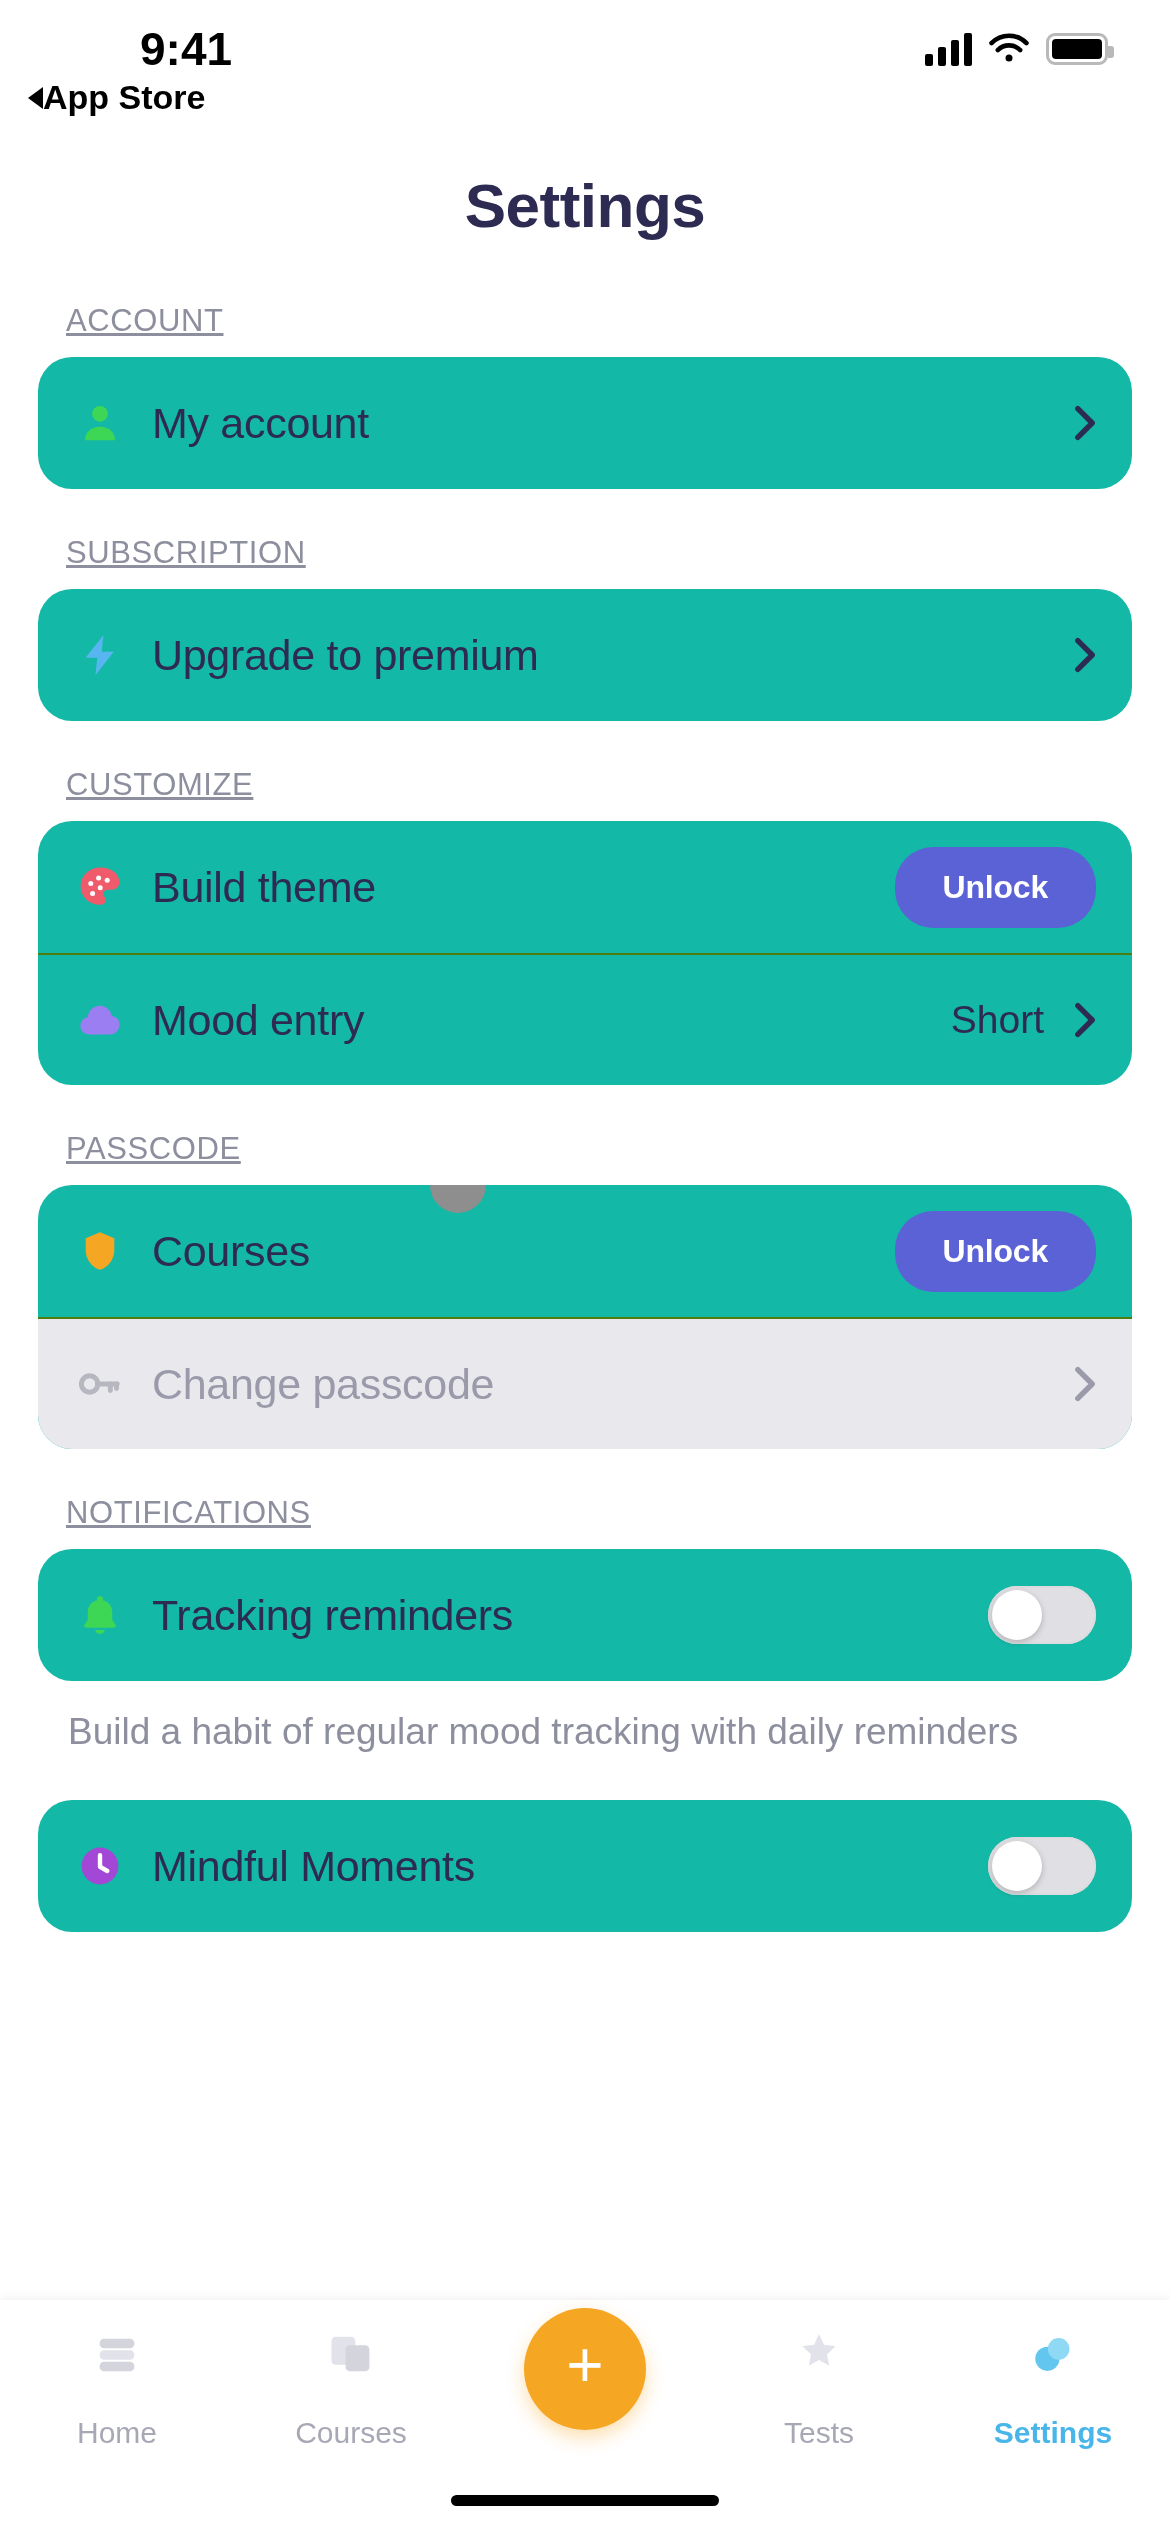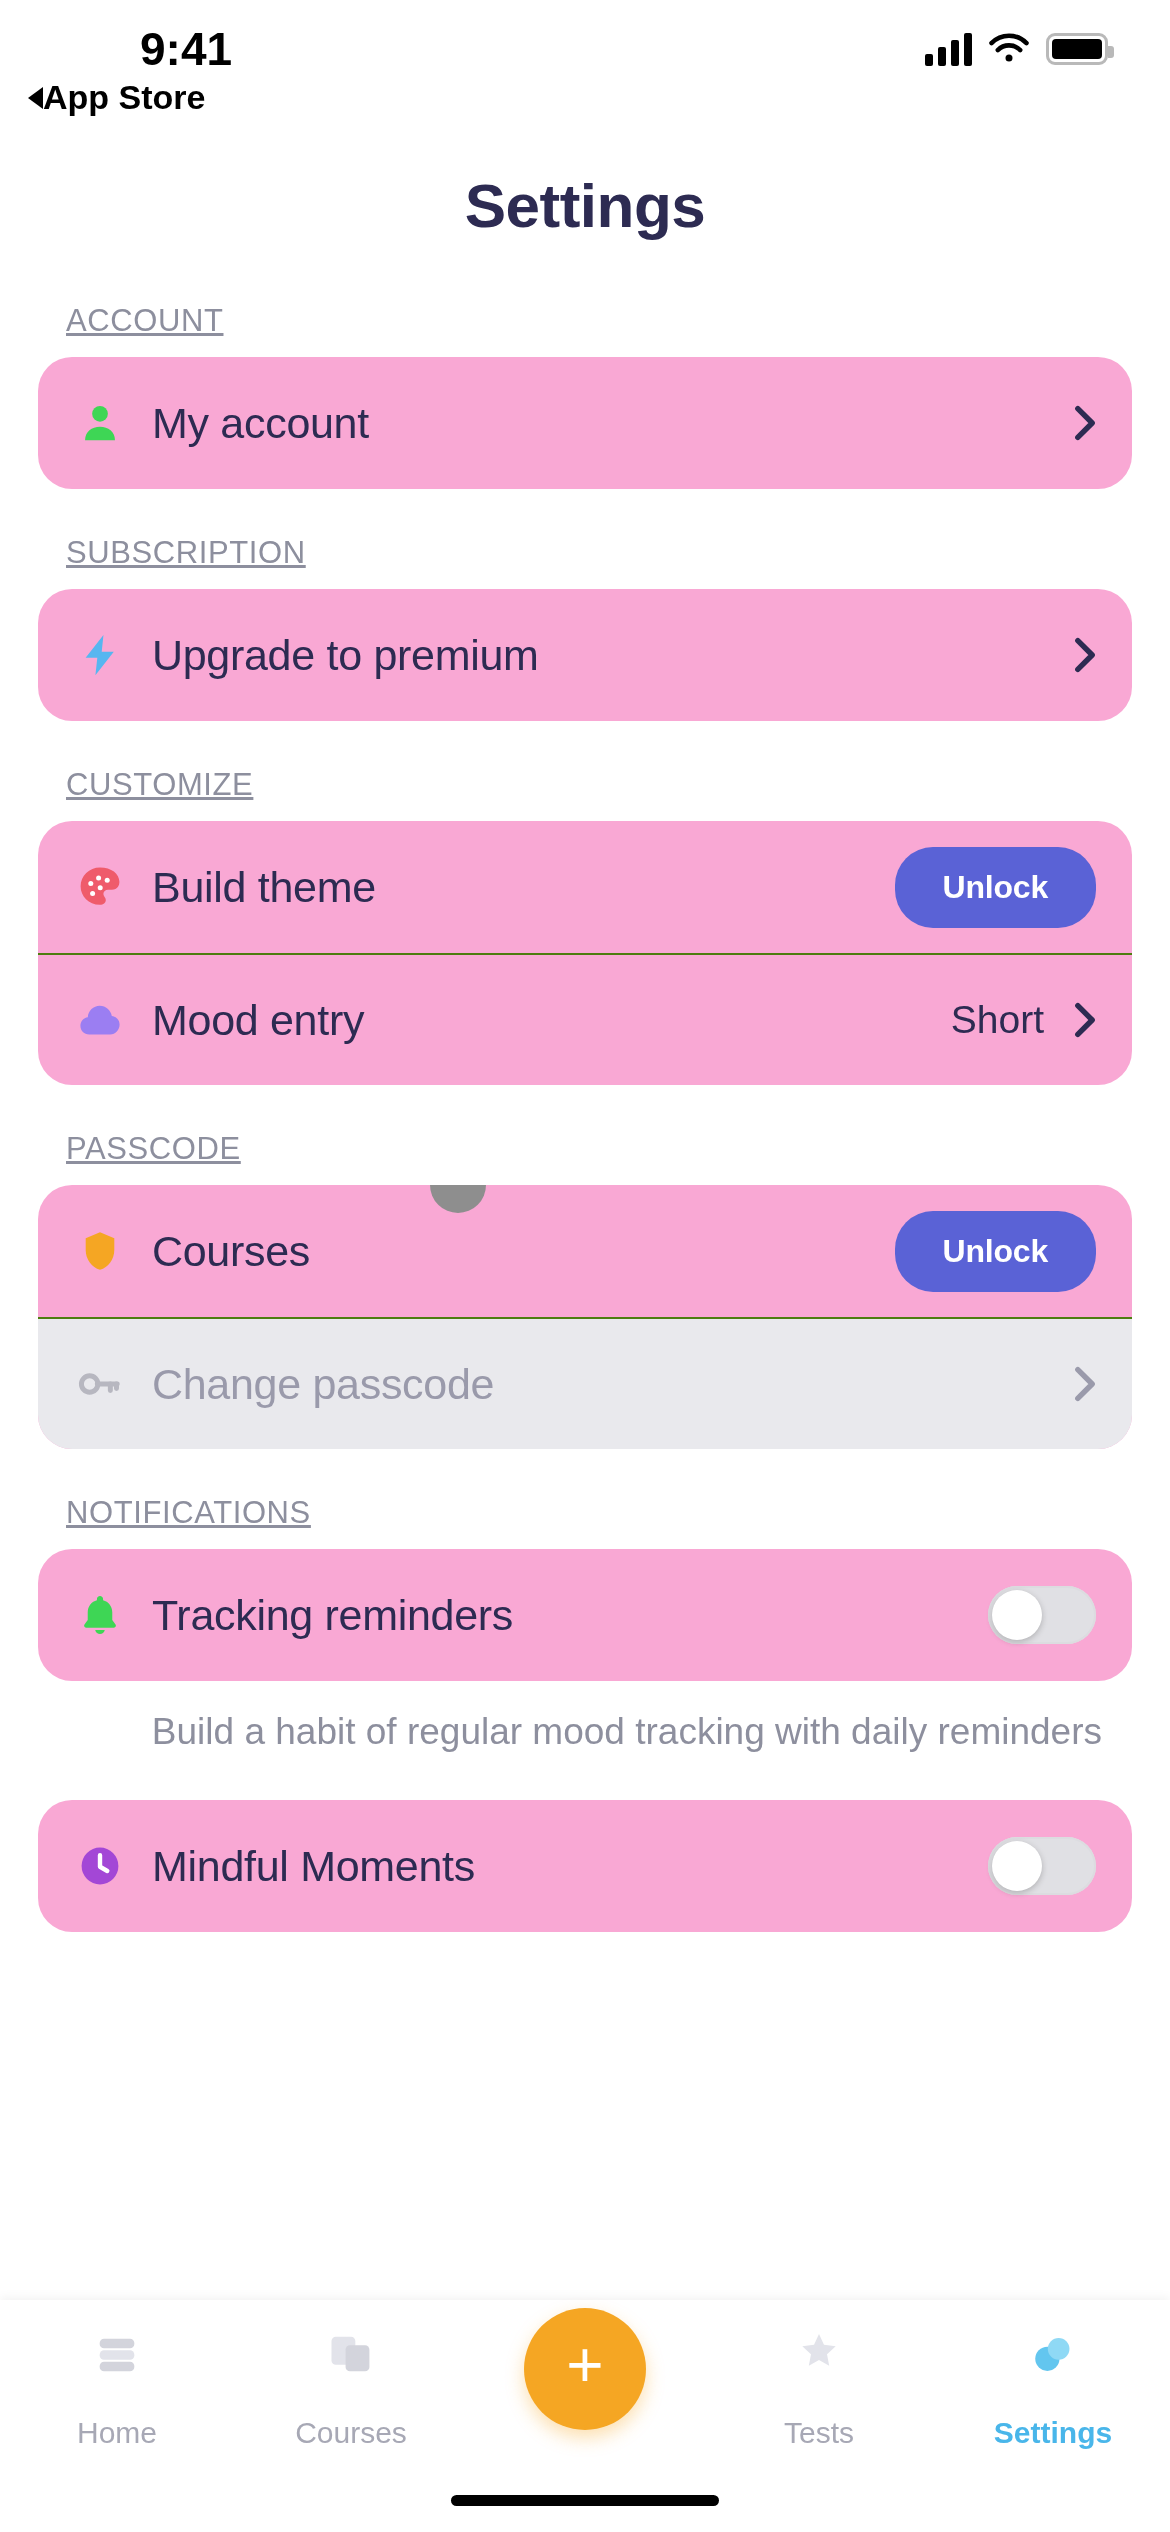--- a/index.html
+++ b/index.html
@@ -63,21 +63,21 @@
   
   .content { padding: 0 38px; margin-top: 62px; }
 
   .sec-label {
     font-size: 31px; color: #8d8f9e; letter-spacing: 0.6px;
     margin: 0 0 18px 28px; font-weight: 400; text-decoration: underline;
   }
   .sec-gap { height: 46px; }
 
   .card {
-    background: #f9a8d4;
+    background: #14b8a6;
     border-radius: 34px;
     overflow: hidden;
   }
   .row {
     position: relative;
     display: flex; align-items: center;
     min-height: 132px;
     padding: 0 36px 0 34px;
   }
   .row + .row { border-top: 2px solid #4d7c0f; justify-content: flex-end; }
@@ -119,21 +119,21 @@
   }
   .toggle .knob {
     position: absolute; left: 4px; top: 4px;
     width: 50px; height: 50px; border-radius: 50%;
     background: #ffffff;
     box-shadow: 0 2px 6px rgba(0,0,0,.22);
   }
 
   .hint {
     font-size: 37px; color: #8d8f9e; line-height: 1.22;
-    margin: 28px 30px 0 30px; font-weight: 400; text-align: right;
+    margin: 28px 30px 0 30px; font-weight: 400;
   }
 
   .cursor-dot {
     position: absolute;
     width: 56px; height: 56px; border-radius: 50%;
     background: #8e8e8e;
     left: 392px; top: -28px;
   }
 
   

